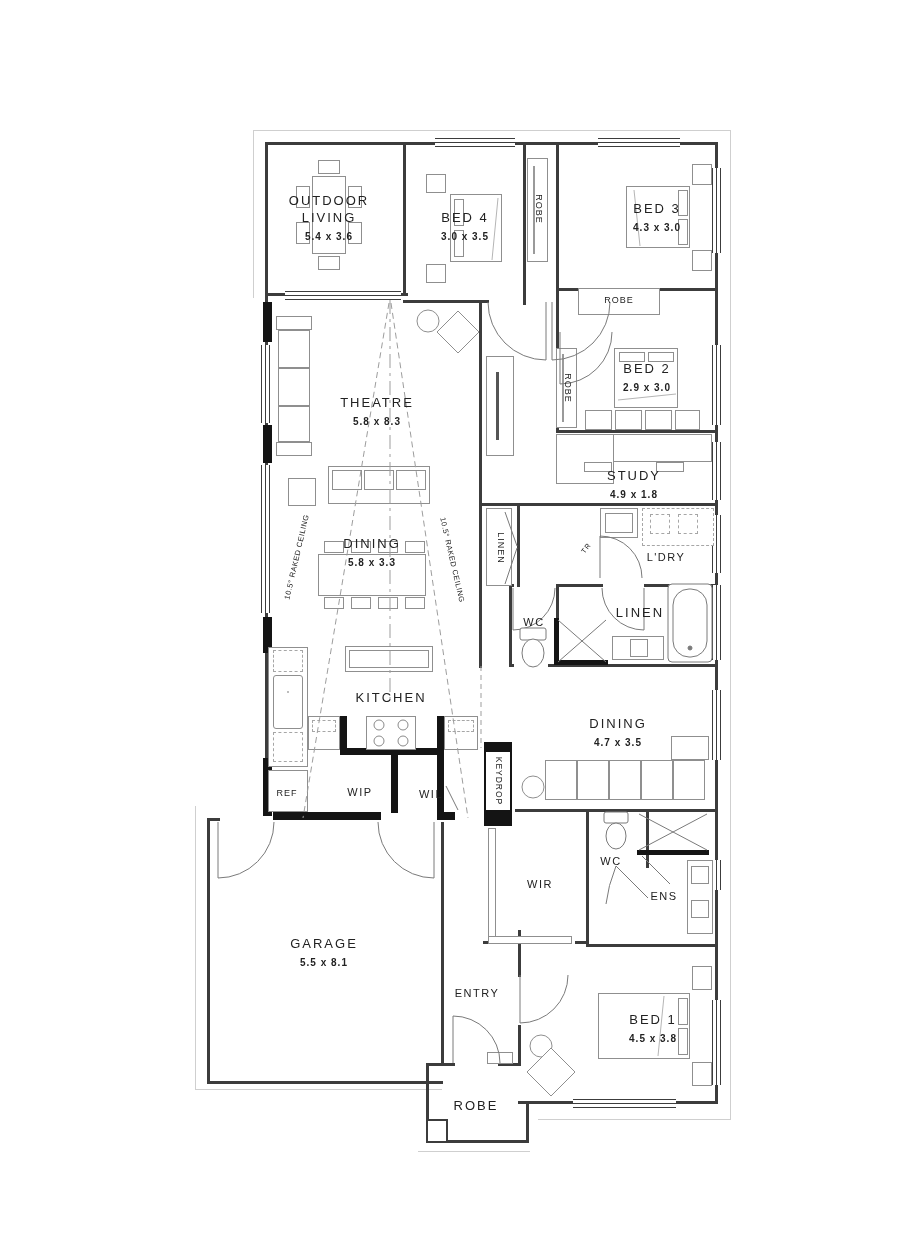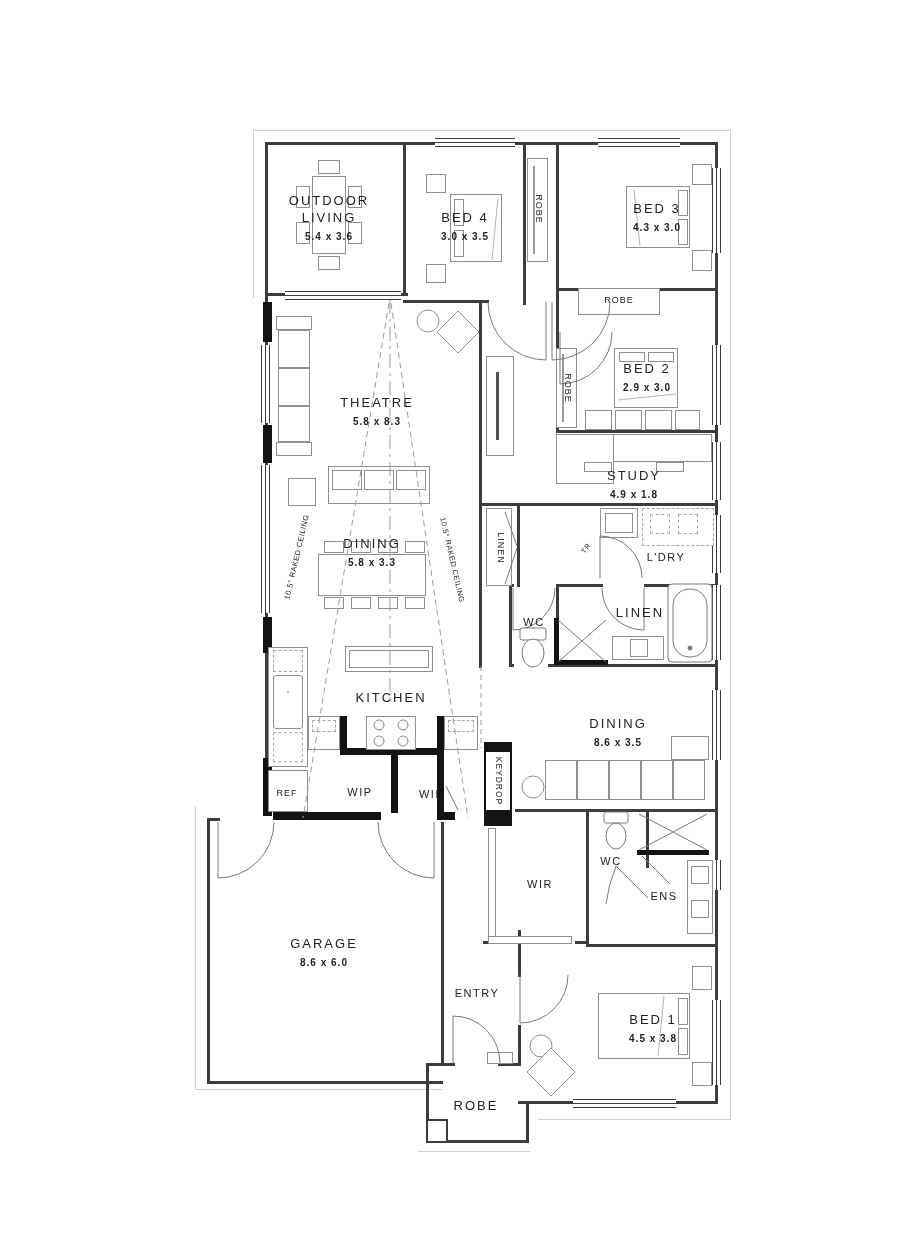--- a/index.html
+++ b/index.html
@@ -322,25 +322,25 @@
   <div class="lbl" style="left:377px;top:411px">
     <div class="nm">THEATRE</div>
     <div class="dim">5.8 x 8.3</div>
   </div>
   <div class="lbl" style="left:372px;top:552px">
     <div class="nm">DINING</div>
     <div class="dim">5.8 x 3.3</div>
   </div>
   <div class="lbl" style="left:618px;top:732px">
     <div class="nm">DINING</div>
-    <div class="dim">8.6 x 3.5</div>
+    <div class="dim">4.7 x 3.5</div>
   </div>
   <div class="lbl" style="left:324px;top:952px">
     <div class="nm">GARAGE</div>
-    <div class="dim">8.6 x 6.0</div>
+    <div class="dim">5.5 x 8.1</div>
   </div>
   <div class="lbl" style="left:653px;top:1028px">
     <div class="nm">BED 1</div>
     <div class="dim">4.5 x 3.8</div>
   </div>
   <div class="lbl" style="left:391px;top:698px">KITCHEN</div>
   <div class="lbl small" style="left:477px;top:993px">ENTRY</div>
   <div class="lbl" style="left:476px;top:1106px">ROBE</div>
   <div class="lbl" style="left:640px;top:613px">LINEN</div>
   <div class="lbl small" style="left:666px;top:557px">L'DRY</div>

